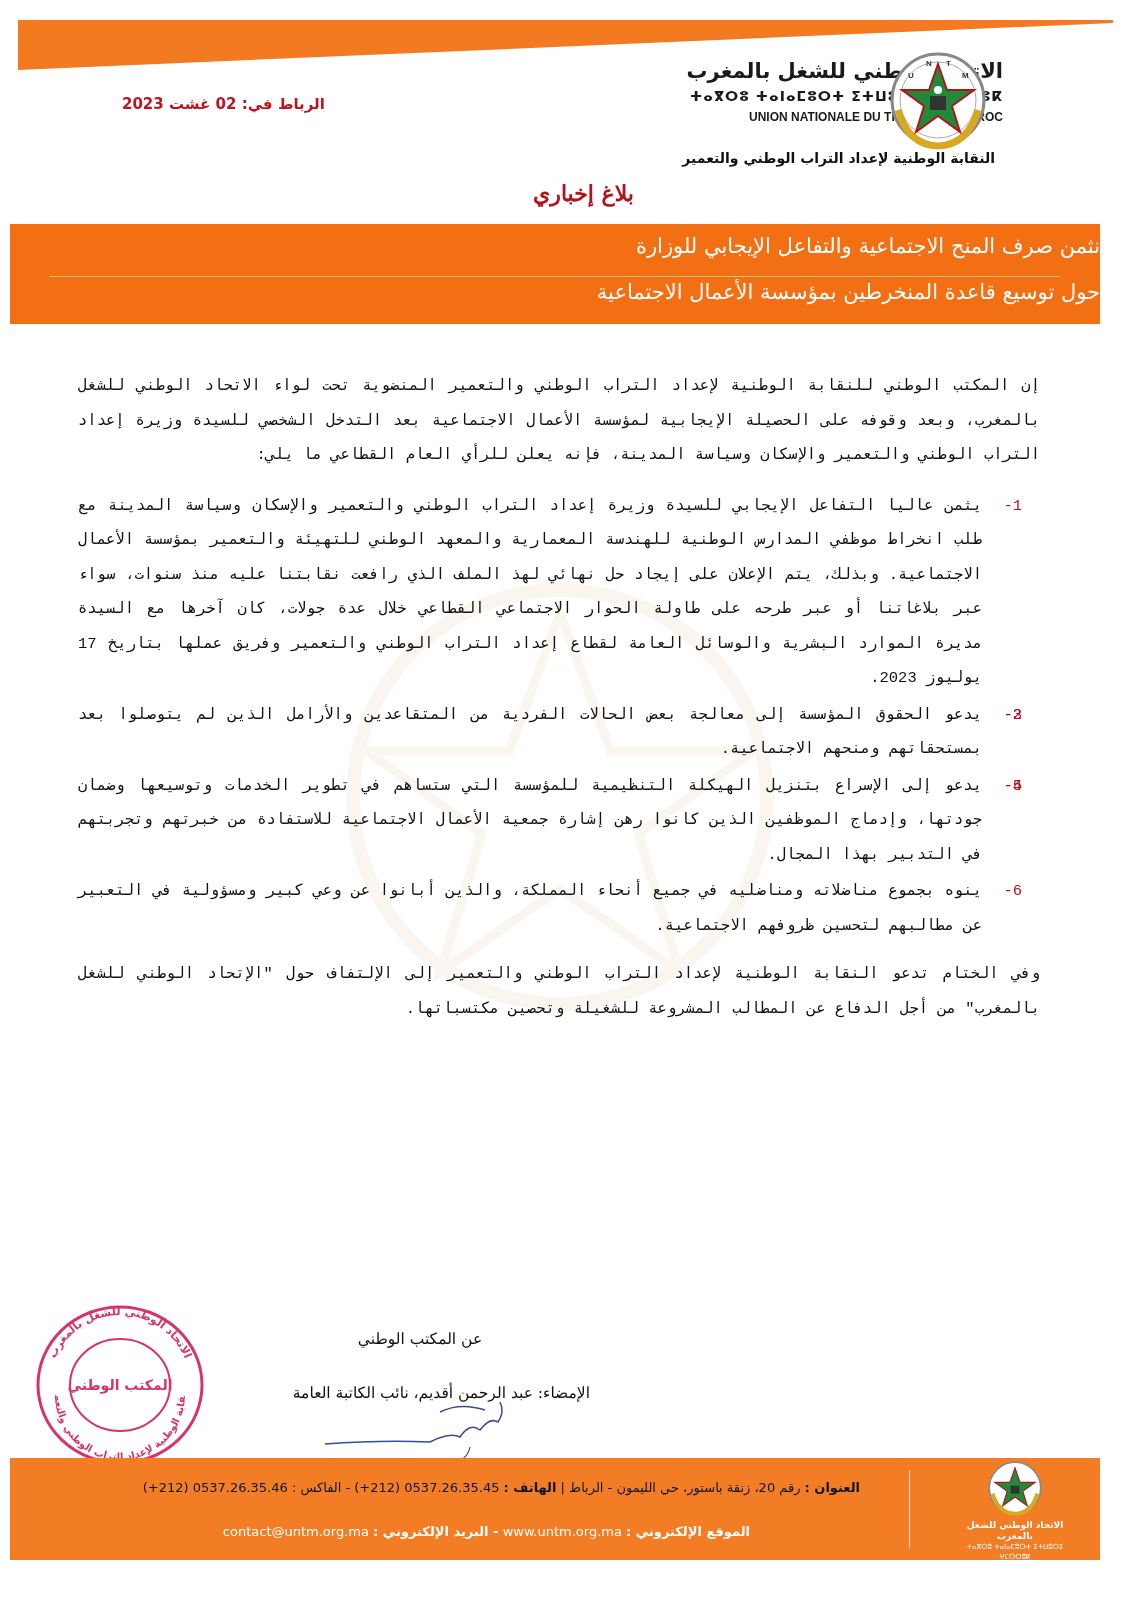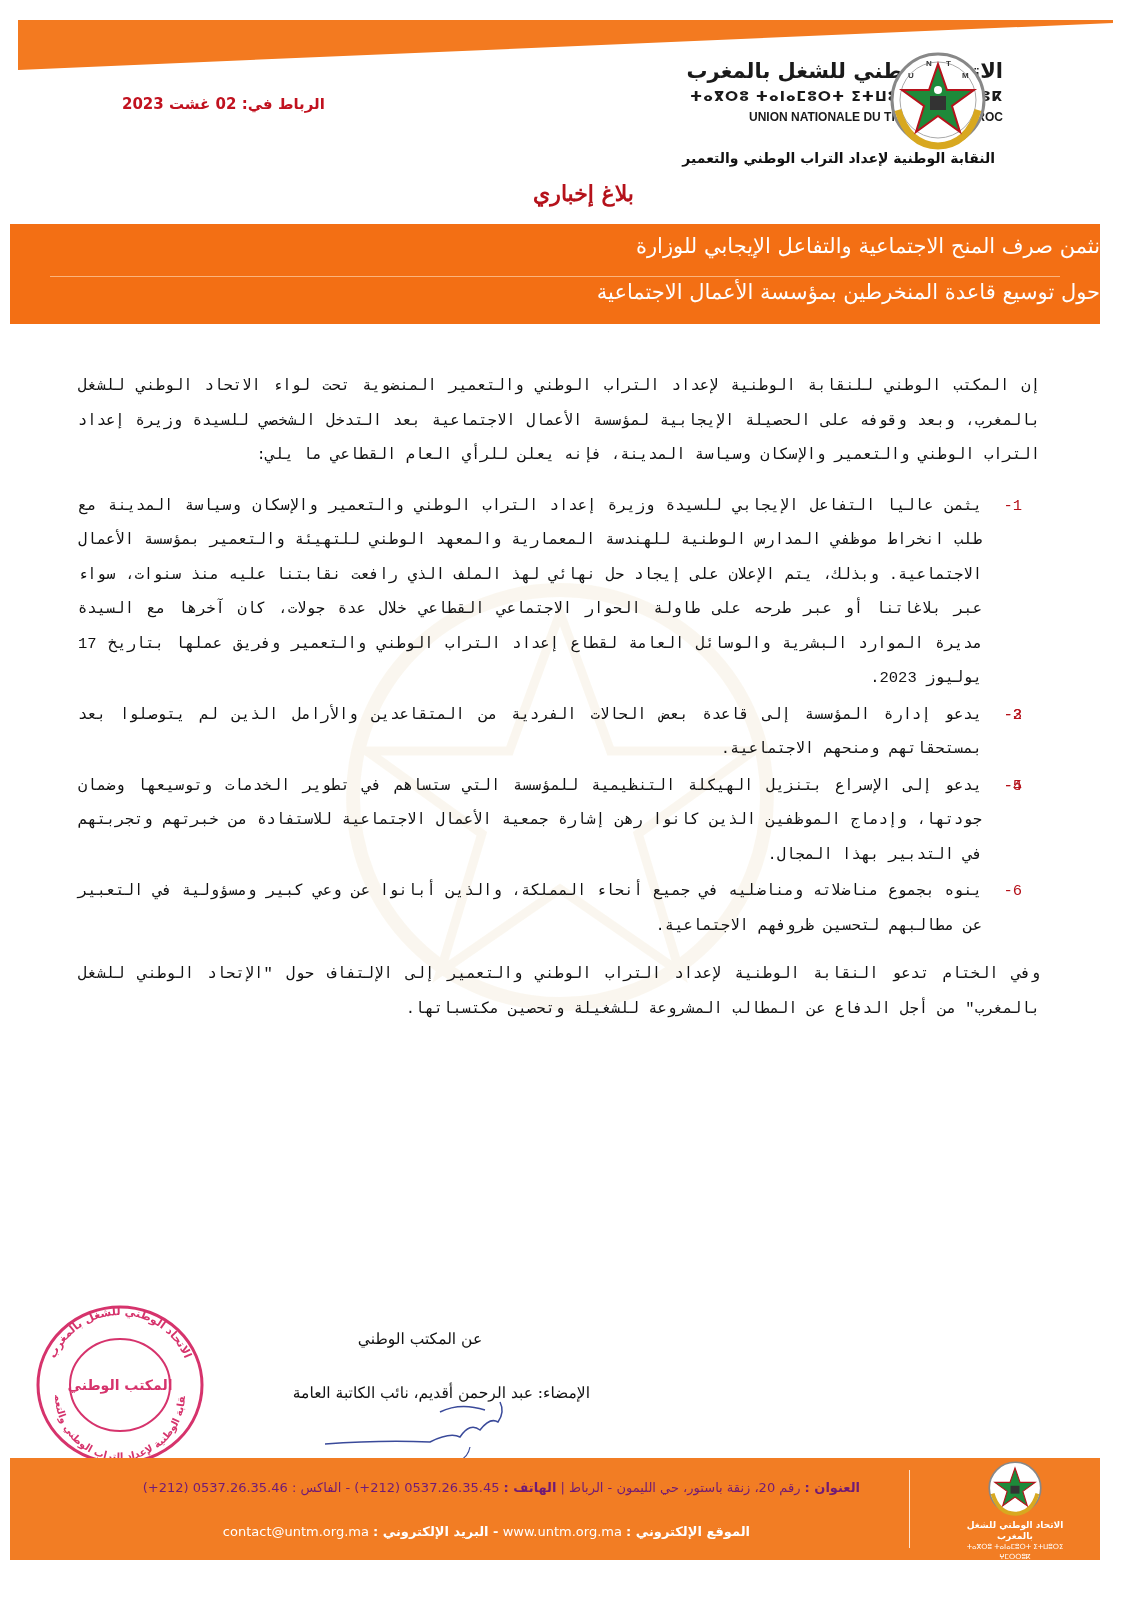--- a/index.html
+++ b/index.html
@@ -26,21 +26,21 @@
   .item { position:relative; padding-right:58px; margin-bottom:2px !important; }
   .item .num { position:absolute; right:18px; top:0; color:#b5121b; direction:ltr; }
   .closing { margin-top:14px !important; }
   .sign-block { position:absolute; left:250px; width:340px; top:1322px; direction:rtl; font-family:"DejaVu Serif", serif; font-size:15.5px; color:#111; }
   .sign-block .from { text-align:center; line-height:34px; }
   .sign-block .sig-line { text-align:right; line-height:34px; margin-top:20px; }
   .stamp { position:absolute; left:30px; top:1300px; width:180px; height:170px; }
   .signature { position:absolute; left:320px; top:1392px; width:190px; height:70px; }
   .footer { position:absolute; left:10px; top:1458px; width:1090px; height:102px; background:#f27d24; direction:rtl; color:#fff; }
   .footer .divider { position:absolute; right:190px; top:12px; width:1px; height:78px; background:#fde3cf; }
-  .footer .addr { position:absolute; right:240px; top:22px; font-size:13px; font-family:"DejaVu Sans", sans-serif; color:#701a75; }
+  .footer .addr { position:absolute; right:240px; top:22px; font-size:13px; font-family:"DejaVu Sans", sans-serif; color:#0f172a; }
   .footer .web { position:absolute; right:350px; top:66px; font-size:13px; font-family:"DejaVu Sans", sans-serif; color:#fff; }
   .footer b { font-weight:bold; }
   .footer .ltr { direction:ltr; unicode-bidi:embed; }
   .foot-logo { position:absolute; right:30px; top:0px; width:110px; text-align:center; }
   .foot-logo .fl-ar { font-size:9px; font-weight:bold; color:#fff; line-height:11px; }
   .foot-logo .fl-tf { font-size:7px; color:#fff; line-height:10px; direction:ltr; }
   .foot-logo .fl-fr { font-size:6px; color:#fff; line-height:9px; direction:ltr; font-family:"Liberation Sans", sans-serif; }
   .watermark { position:absolute; left:330px; top:560px; width:460px; height:520px; opacity:0.08; }
 </style>
 </head>
@@ -84,21 +84,21 @@
 <div class="banner">
   <div class="line1">نثمن صرف المنح الاجتماعية والتفاعل الإيجابي للوزارة</div>
   <div class="sep"></div>
   <div class="line2">حول توسيع قاعدة المنخرطين بمؤسسة الأعمال الاجتماعية</div>
 </div>
 
 <div class="body">
   <p class="intro">إن المكتب الوطني للنقابة الوطنية لإعداد التراب الوطني والتعمير المنضوية تحت لواء الاتحاد الوطني للشغل بالمغرب، وبعد وقوفه على الحصيلة الإيجابية لمؤسسة الأعمال الاجتماعية بعد التدخل الشخصي للسيدة وزيرة إعداد التراب الوطني والتعمير والإسكان وسياسة المدينة، فإنه يعلن للرأي العام القطاعي ما يلي:</p>
   <p class="item"><span class="num">-1</span><span>يثمن عاليا التفاعل الإيجابي للسيدة وزيرة إعداد التراب الوطني والتعمير والإسكان وسياسة المدينة مع طلب انخراط موظفي المدارس الوطنية للهندسة المعمارية والمعهد الوطني للتهيئة والتعمير بمؤسسة الأعمال الاجتماعية. وبذلك، يتم الإعلان على إيجاد حل نهائي لهذ الملف الذي رافعت نقابتنا عليه منذ سنوات، سواء عبر بلاغاتنا أو عبر طرحه على طاولة الحوار الاجتماعي القطاعي خلال عدة جولات، كان آخرها مع السيدة مديرة الموارد البشرية والوسائل العامة لقطاع إعداد التراب الوطني والتعمير وفريق عملها بتاريخ 17 يوليوز 2023.</span></p>
   <p class="item"><span class="num">-2</span></p>
-  <p class="item"><span class="num">-3</span><span>يدعو إدارة المؤسسة إلى قاعدة بعض الحالات الفردية من المتقاعدين والأرامل الذين لم يتوصلوا بعد بمستحقاتهم ومنحهم الاجتماعية.</span></p>
+  <p class="item"><span class="num">-3</span><span>يدعو الحقوق المؤسسة إلى معالجة بعض الحالات الفردية من المتقاعدين والأرامل الذين لم يتوصلوا بعد بمستحقاتهم ومنحهم الاجتماعية.</span></p>
   <p class="item"><span class="num">-4</span></p>
   <p class="item"><span class="num">-5</span><span>يدعو إلى الإسراع بتنزيل الهيكلة التنظيمية للمؤسسة التي ستساهم في تطوير الخدمات وتوسيعها وضمان جودتها، وإدماج الموظفين الذين كانوا رهن إشارة جمعية الأعمال الاجتماعية للاستفادة من خبرتهم وتجربتهم في التدبير بهذا المجال.</span></p>
   <p class="item"><span class="num">-6</span><span>ينوه بجموع مناضلاته ومناضليه في جميع أنحاء المملكة، والذين أبانوا عن وعي كبير ومسؤولية في التعبير عن مطالبهم لتحسين ظروفهم الاجتماعية.</span></p>
   <p class="closing">وفي الختام تدعو النقابة الوطنية لإعداد التراب الوطني والتعمير إلى الإلتفاف حول "الإتحاد الوطني للشغل بالمغرب" من أجل الدفاع عن المطالب المشروعة للشغيلة وتحصين مكتسباتها.</p>
 </div>
 
 <div class="sign-block">
   <div class="from">عن المكتب الوطني</div>
   <div class="sig-line">الإمضاء: عبد الرحمن أقديم، نائب الكاتبة العامة</div>
 </div>

